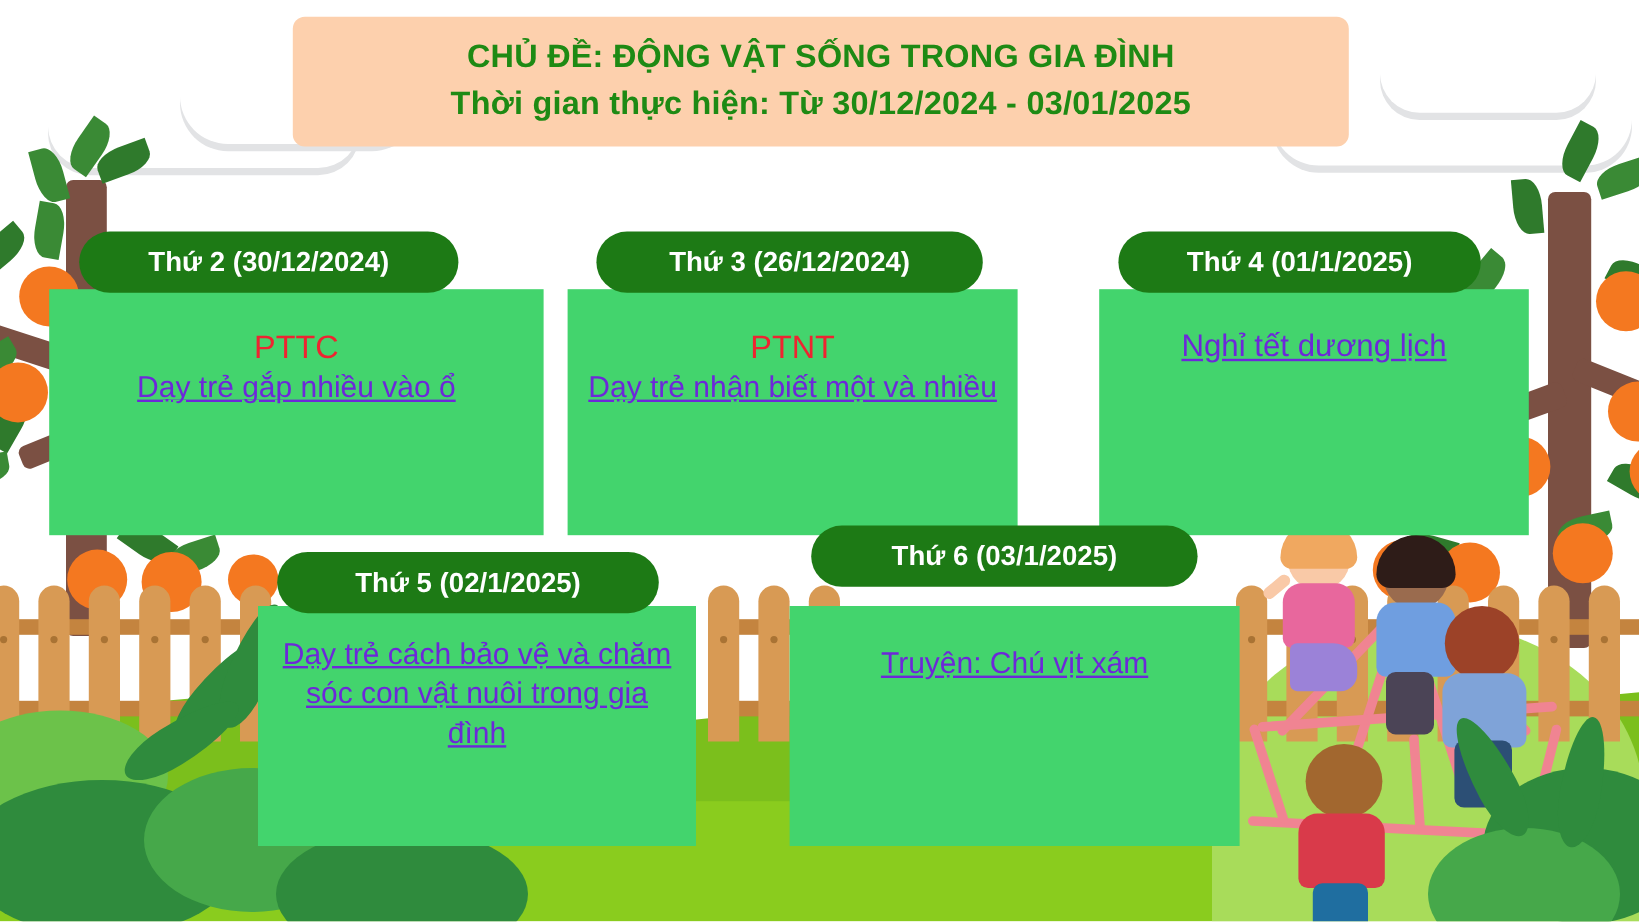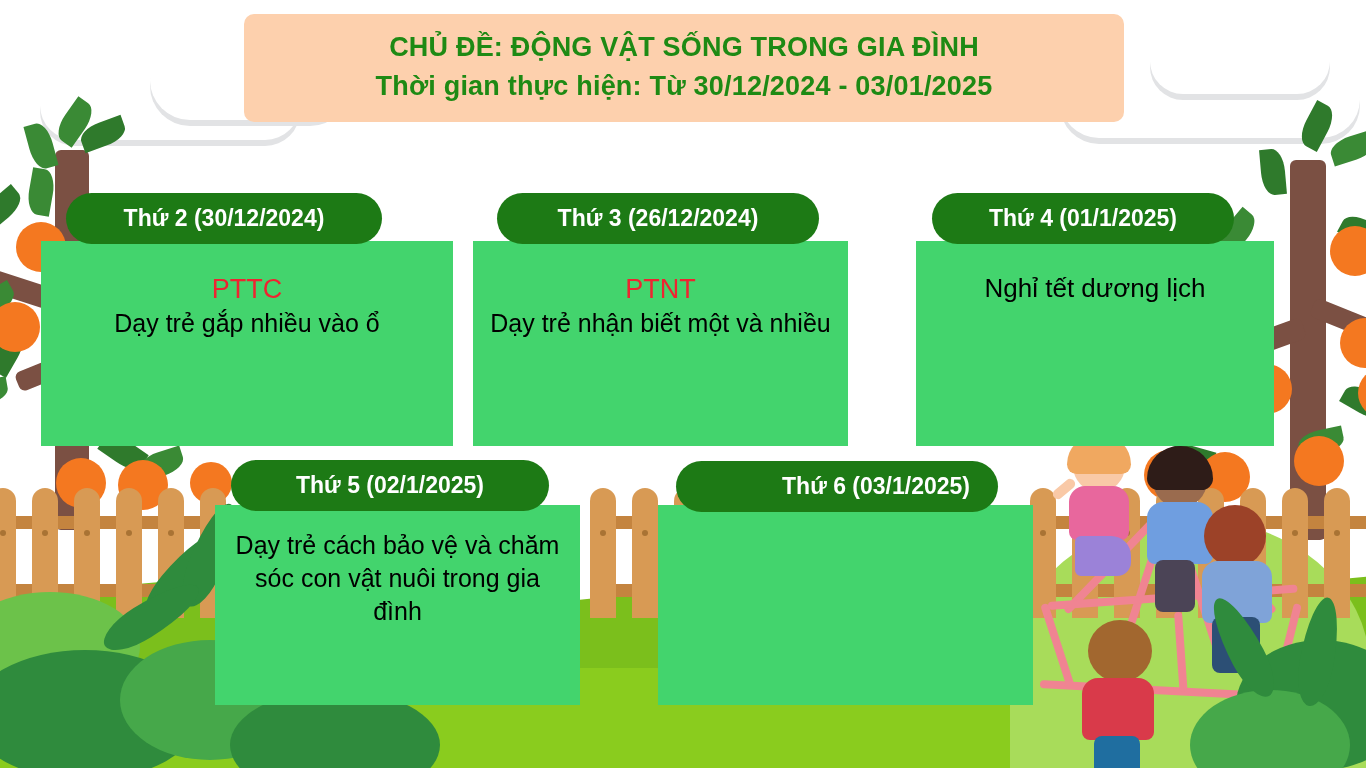--- a/index.html
+++ b/index.html
@@ -175,24 +175,25 @@
     padding: 12px 14px 0;
     text-align: center;
   }
   .day-code {
     color: #ee2431;
     font-size: 27px;
     line-height: 1.35;
     margin: 0;
   }
   .day-desc {
-    color: #000000;
+    color: #6d28d9;
     font-size: 25px;
     line-height: 1.32;
     margin: 0;
+    text-decoration: underline;
   }
   .day-desc.solo { font-size: 26px; }
 </style>
 </head>
 <body>
 
 <div id="slide">
 
   <div class="bg-layer">
 
@@ -377,19 +378,20 @@
     </div>
 
     <div class="day-card">
       <div class="day-pill" style="left:231px; top:460px; width:318px;">Thứ 5 (02/1/2025)</div>
       <div class="day-body" style="left:215px; top:505px; width:365px; height:200px; padding-top:24px;">
         <p class="day-desc">Dạy trẻ cách bảo vệ và chăm sóc con vật nuôi trong gia đình</p>
       </div>
     </div>
 
     <div class="day-card">
-      <div class="day-pill" style="left:676px; top:461px; width:322px;text-align:right;">Thứ 6 (03/1/2025)</div>
+      <div class="day-pill" style="left:676px; top:438px; width:322px;">Thứ 6 (03/1/2025)</div>
       <div class="day-body" style="left:658px; top:505px; width:375px; height:200px; padding-top:32px;">
+        <p class="day-desc">Truyện: Chú vịt xám</p>
       </div>
     </div>
 
   </div>
 </div>
 
 </body></html>

